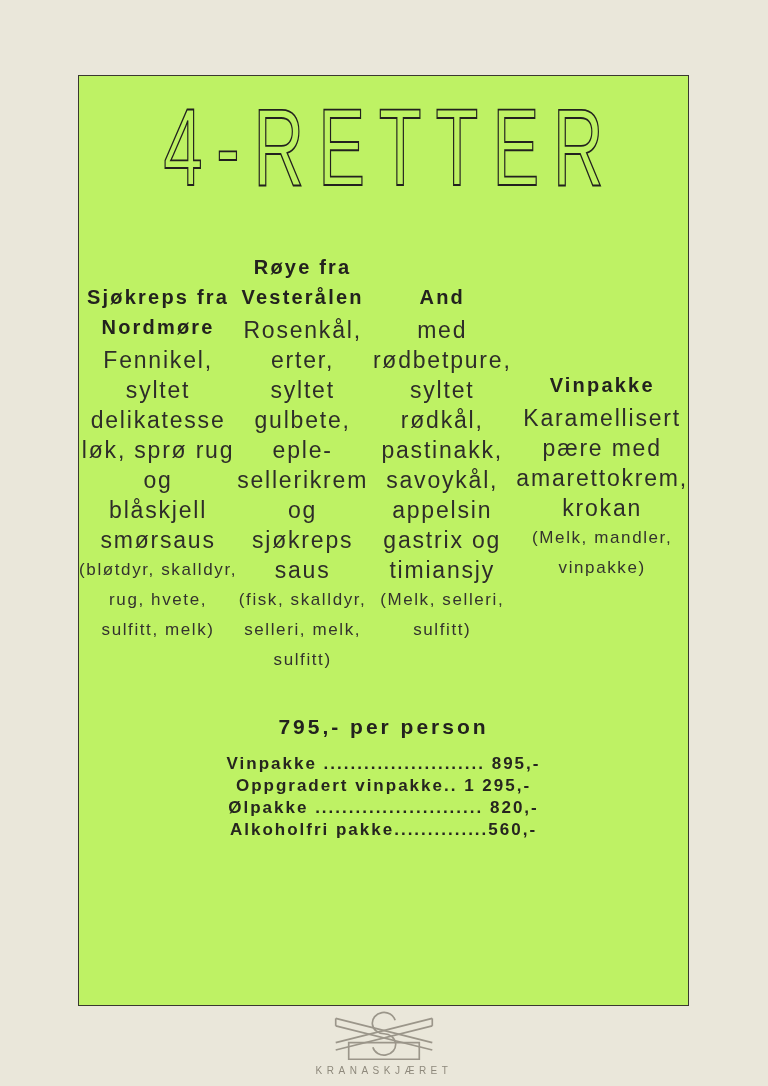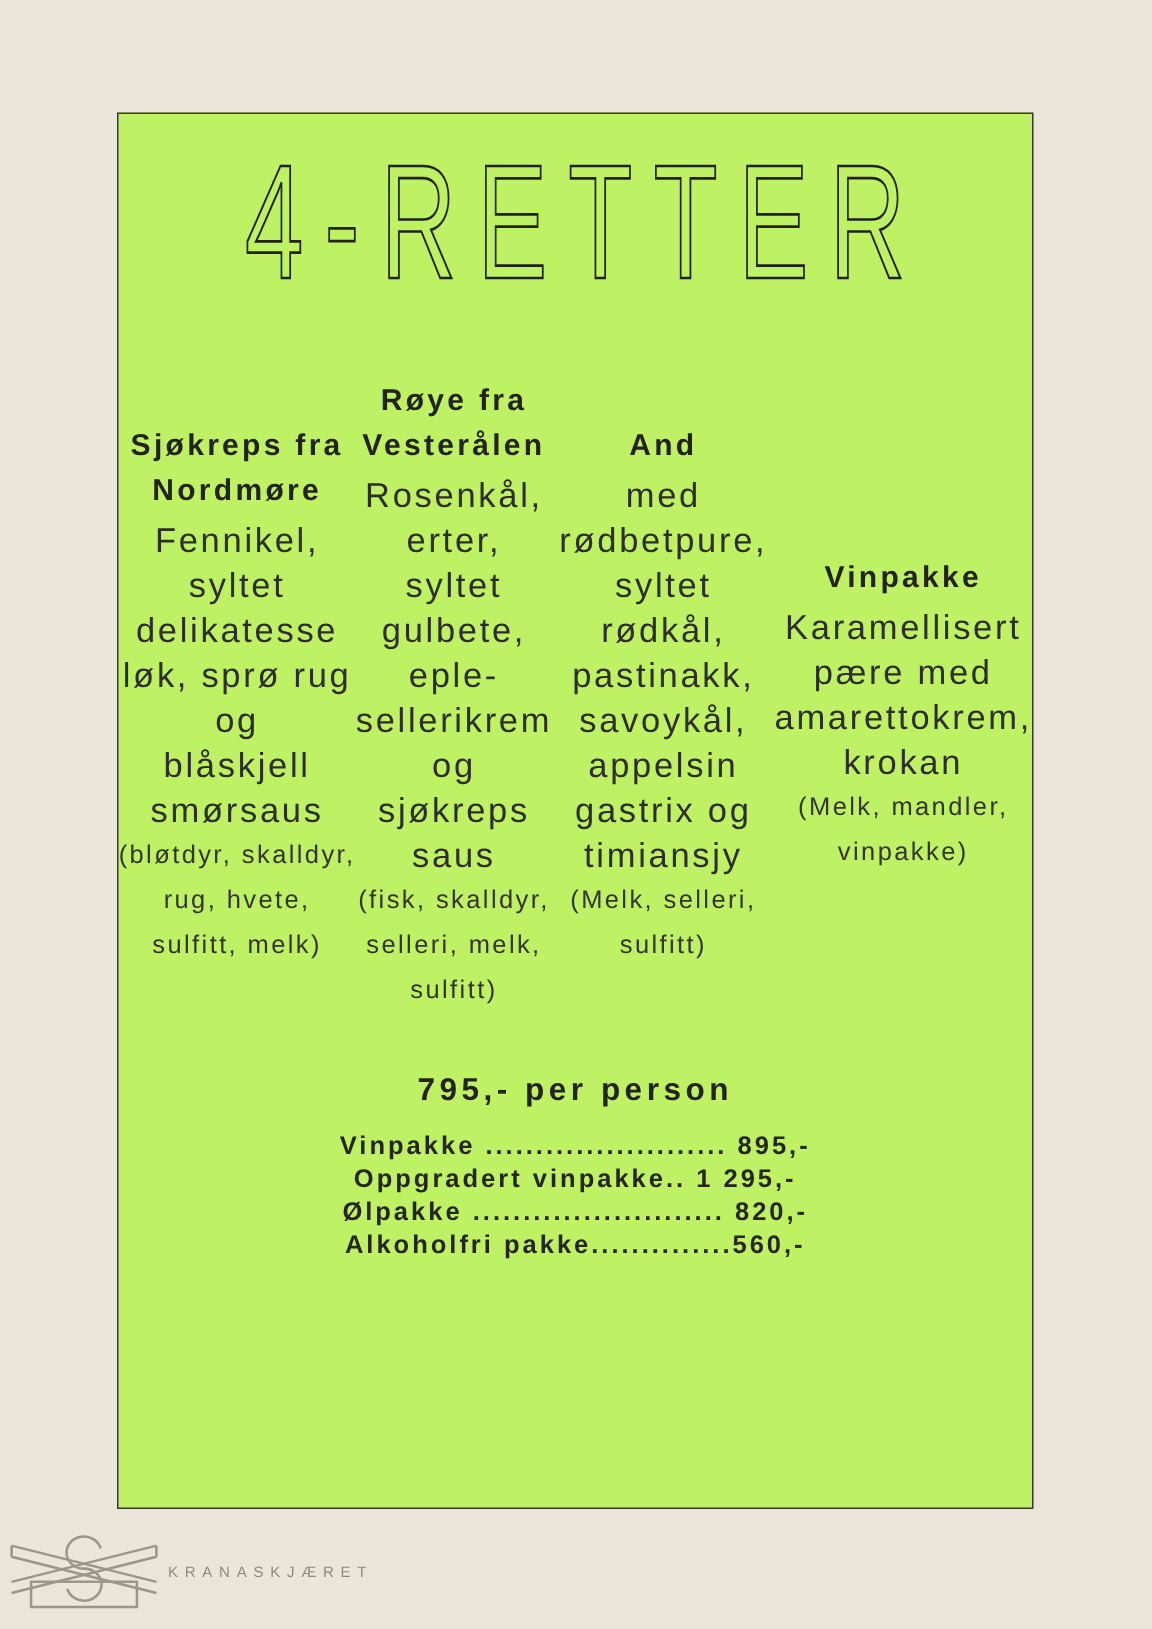--- a/index.html
+++ b/index.html
@@ -46,21 +46,21 @@
   }
   
   .packages{display:flex;flex-direction:column;align-items:center;}
   .pkg-row{
     font-size:17px;font-weight:700;letter-spacing:2px;color:#26251f;
     line-height:22px;white-space:nowrap;text-align:right;
   }
   
   .footer{
     position:absolute;left:0;top:1008px;width:768px;height:78px;
-    display:flex;flex-direction:row;align-items:center;justify-content:flex-start;
+    display:flex;flex-direction:column;align-items:center;justify-content:flex-start;
   }
   .logo-mark{width:112px;height:52px;margin-top:3px;}
   .brand-name{
     font-size:10px;letter-spacing:4.5px;color:#8e897c;margin-top:2px;font-weight:400;
   }
 </style>
 </head>
 <body>
 
 <div class="frame">

